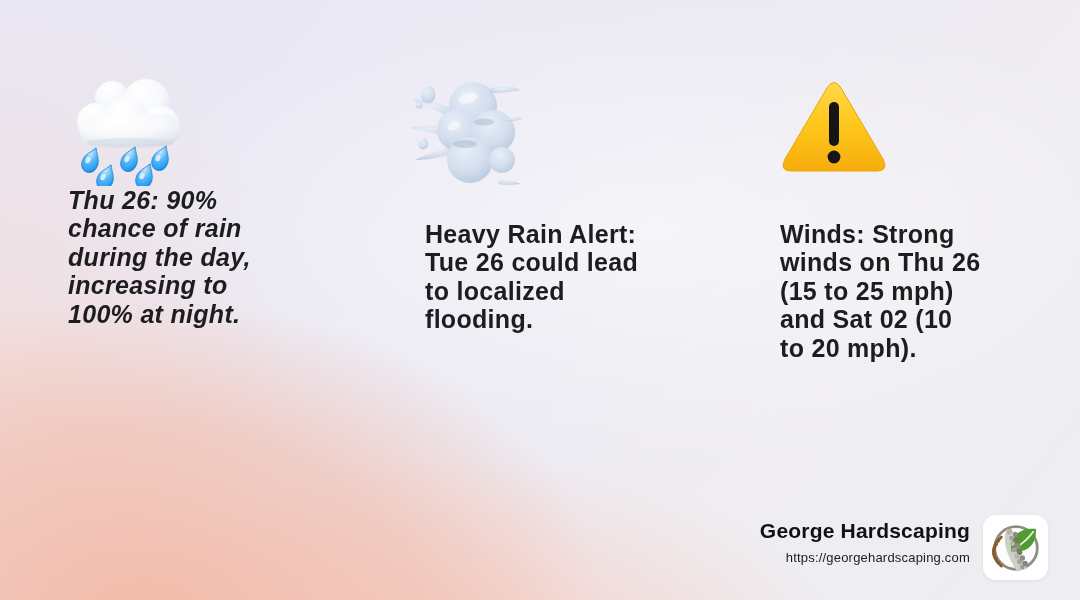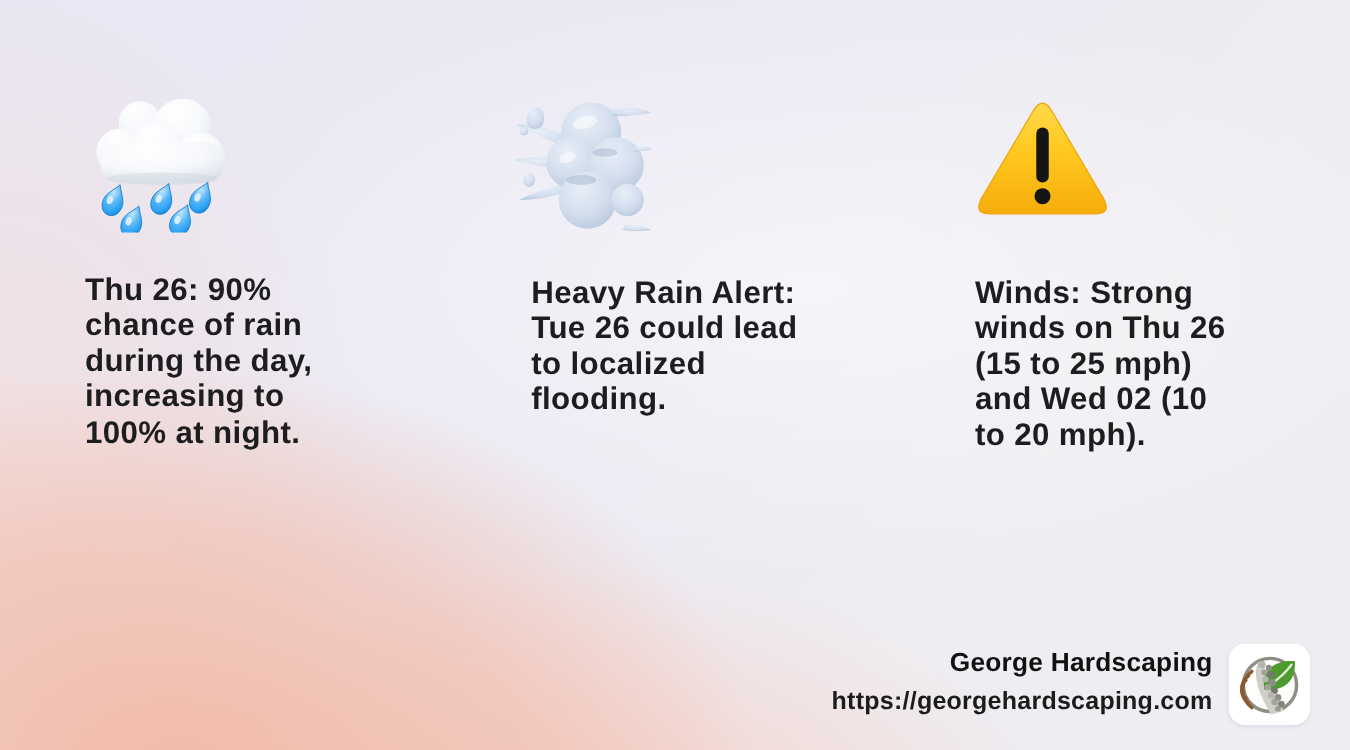--- a/index.html
+++ b/index.html
@@ -20,38 +20,38 @@
   .tip-text{
     white-space:pre-line;
     font-size:25px;
     line-height:28.4px;
     font-weight:700;
     letter-spacing:0.3px;
     color:#1d1d1f;
   }
   .t1{left:68px;top:74px;}
   .t1 .tip-icon{margin-left:6px;}
-  .t1 .tip-text{margin-top:32px;}
+  .t1 .tip-text{font-style:italic;}
   .t2{left:425px;top:78px;}
   .t2 .tip-icon{margin-left:-15px;}
   .t2 .tip-text{margin-top:30px;}
   .t3{left:780px;top:78px;}
   .t3 .tip-icon{margin-left:-2px;}
   .t3 .tip-text{margin-top:30px;}
   .footer-text{
     position:absolute;
     right:110px;top:519px;
     text-align:right;
     margin-left:11px;
   }
   .brand-name{
     font-size:21px;font-weight:700;color:#111111;letter-spacing:0.2px;
   }
   .brand-url{
-    margin-top:7px;font-size:20px;font-weight:700;color:#1c1c1c;letter-spacing:0.2px;
+    margin-top:7px;font-size:13px;font-weight:400;color:#1c1c1c;letter-spacing:0.2px;
   }
   .brand-logo{
     position:absolute;left:983px;top:515px;
     width:65px;height:65px;border-radius:13px;
     background:#ffffff;
     box-shadow:0 1px 3px rgba(90,80,110,0.10);
     display:flex;align-items:center;justify-content:center;
   }
   .brand-logo svg{width:58px;height:58px;}
 </style>
@@ -167,21 +167,21 @@
           </linearGradient>
         </defs>
         <path d="M49,10 L7,81 Q1,93 13,93 L99,93 Q111,93 105,81 L63,10 Q56,-1 49,10 Z" fill="url(#warnG)" stroke="#eda40c" stroke-width="1"></path>
         <rect x="51" y="24" width="10" height="44" rx="5" fill="#151515"></rect>
         <circle cx="56" cy="79" r="6.4" fill="#151515"></circle>
       </svg>
     </div>
     <div class="tip-text">Winds: Strong
 winds on Thu 26
 (15 to 25 mph)
-and Wed 02 (10
+and Sat 02 (10
 to 20 mph).</div>
   </section>
 
   <div class="footer-text">
     <div class="brand-name">George Hardscaping</div>
     <div class="brand-url">https://georgehardscaping.com</div>
   </div>
 
   <div class="brand-logo">
     <svg viewBox="0 0 64 64" xmlns="http://www.w3.org/2000/svg">

